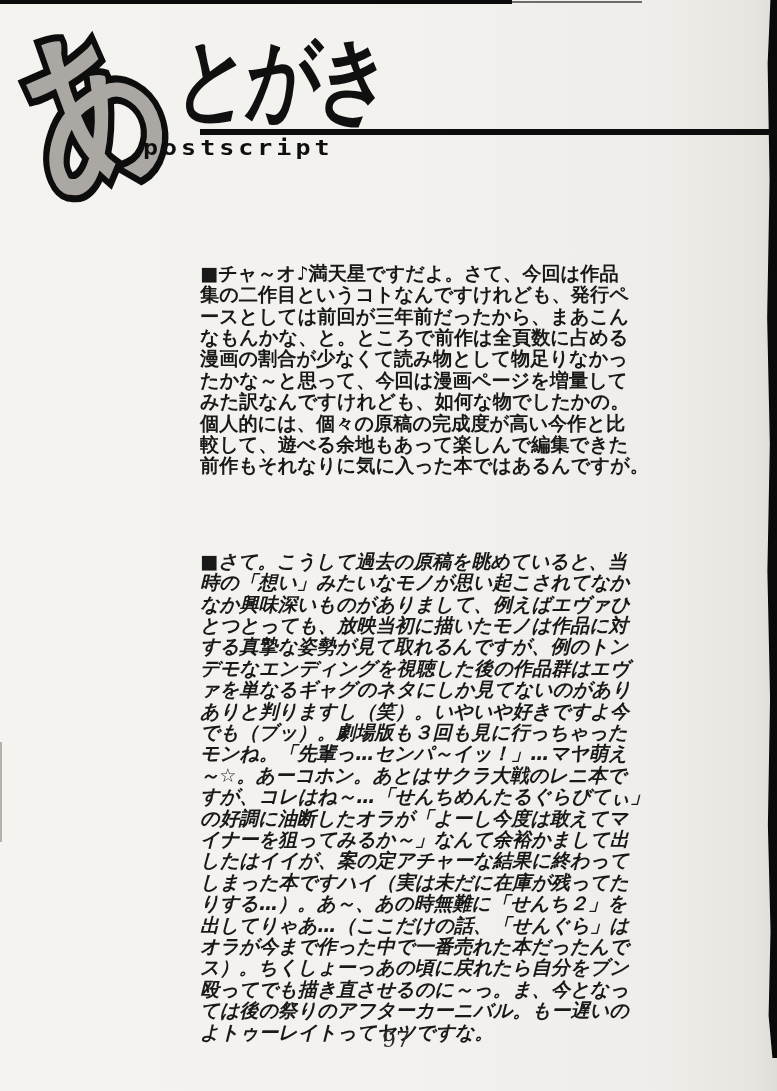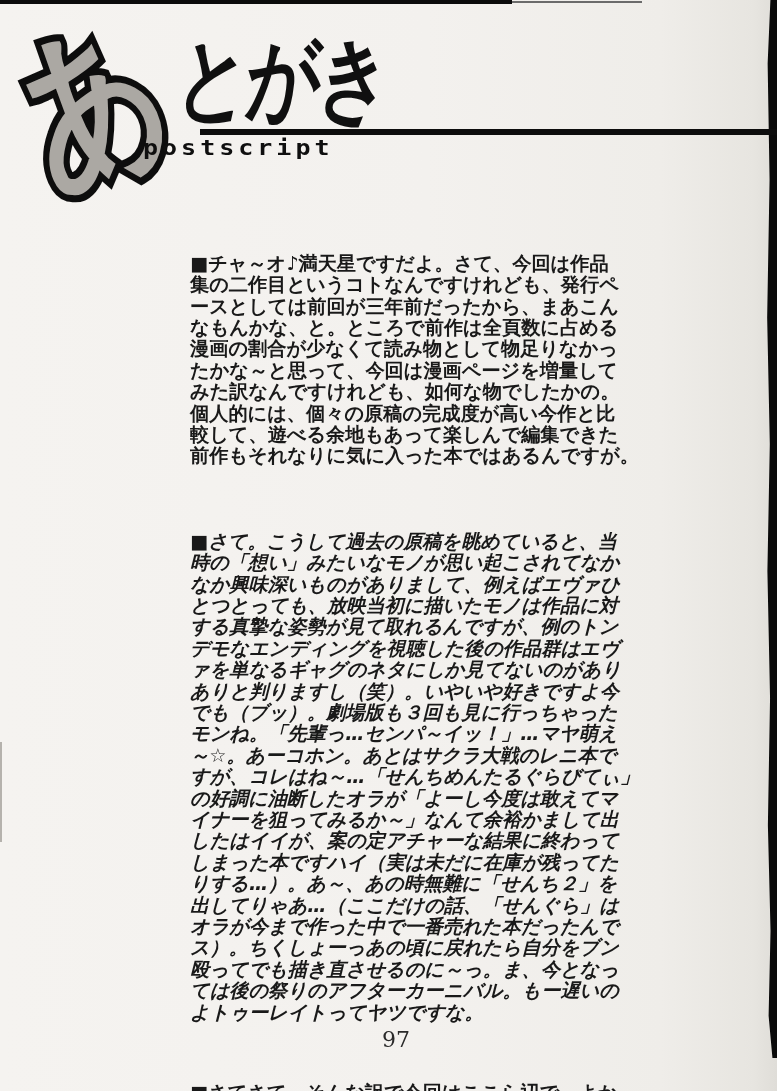--- a/index.html
+++ b/index.html
@@ -39,21 +39,21 @@
     font-weight:bold; font-size:25px; letter-spacing:4px;
     color:#0f0f0f;
     transform:scaleY(0.82); transform-origin:top left;
     white-space:nowrap;
   }
   .body-text {
     position:absolute; left:186px; top:206px; width:452px;
     font-size:19.2px; line-height:21.4px; font-weight:600;
     color:#191919; white-space:pre;
   }
-  .body-text p { margin:4px; padding:0; }
+  .body-text p { margin:14px; padding:0; }
   .body-text p.p1 { margin-bottom:17px; }
   .body-text p.p2 { margin-bottom:12px;font-style:italic; }
   .page-number {
     position:absolute; left:382px; top:1027px;
     font-family:"DejaVu Serif", serif;
     font-size:22px; color:#2a2a2a;
   }
 </style>
 </head>
 <body>

